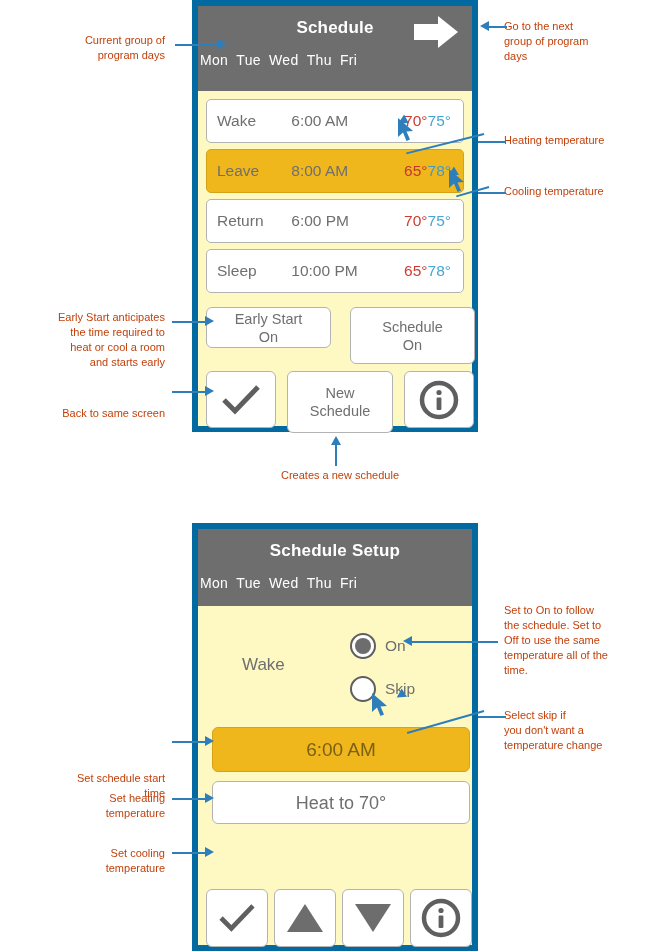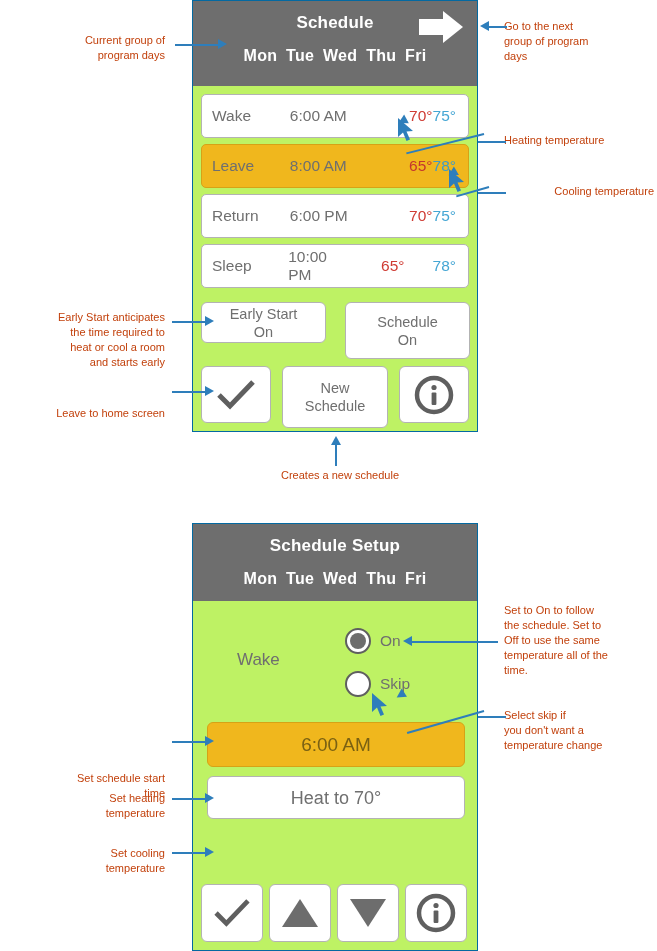--- a/index.html
+++ b/index.html
@@ -54,40 +54,40 @@
     border-right: 5.5px solid transparent;
     border-bottom: 9px solid #2e7ebb;
   }
 
   
   .cursor-ptr { position: absolute; }
 
   
   .device {
     position: absolute;
-    background: #bef264;
-    border: 1px solid #0369a1;
+    background: #fef9c3;
+    border: 6px solid #0369a1;
     box-sizing: border-box;
   }
   .dev-header {
     background: #6e6e6e;
     color: #ffffff;
     position: relative;
     box-sizing: border-box;
   }
   .dev-title {
     text-align: center;
     font-size: 17px;
     font-weight: bold;
     letter-spacing: .2px;
   }
   .dev-days {
-    text-align: center;
-    font-size: 16px;
-    font-weight: bold;
+    text-align: left;
+    font-size: 14px;
+    font-weight: normal;
     letter-spacing: .3px;
   }
   .dev-days span { margin: 0 2px; }
 
   .nextarrow {
     position: absolute;
     right: 12px;
     top: 8px;
   }
 
@@ -211,21 +211,21 @@
       <div class="c-time">8:00 AM</div>
       <div class="c-heat">65°</div>
       <div class="c-cool">78°</div>
     </div>
     <div class="srow" style="top:100px;justify-content:center;">
       <div class="c-label">Return</div>
       <div class="c-time">6:00 PM</div>
       <div class="c-heat">70°</div>
       <div class="c-cool">75°</div>
     </div>
-    <div class="srow" style="top:150px;gap:28px;">
+    <div class="srow" style="top:150px;">
       <div class="c-label">Sleep</div>
       <div class="c-time">10:00 PM</div>
       <div class="c-heat">65°</div>
       <div class="c-cool">78°</div>
     </div>
   </div>
 
   <div class="btn" style="left:8px; top:301px; width:125px; height:41px;">
     <span>Early Start</span>
     <span>On</span>
@@ -317,42 +317,42 @@
 
 <div class="anno right-align" style="left:5px; top:310px; width:160px;">Early Start anticipates
 the time required to
 heat or cool a room
 and starts early</div>
 <div class="conn">
   <div class="conn-line conn-h" style="left:172px; top:321px; width:38px;"></div>
   <div class="arrow-r" style="left:205px; top:316px;"></div>
 </div>
 
-<div class="anno right-align" style="left:5px; top:406px; width:160px;">Leave to home screen</div>
+<div class="anno right-align" style="left:5px; top:406px; width:160px;">Back to same screen</div>
 <div class="conn">
   <div class="conn-line conn-h" style="left:172px; top:391px; width:38px;"></div>
   <div class="arrow-r" style="left:205px; top:386px;"></div>
 </div>
 
 <div class="anno left-align" style="left:504px; top:19px; width:150px;">Go to the next
 group of program
 days</div>
 <div class="conn">
   <div class="conn-line conn-h" style="left:489px; top:26px; width:18px;"></div>
   <div class="arrow-l" style="left:480px; top:21px;"></div>
 </div>
 
 <div class="anno left-align" style="left:504px; top:133px; width:150px;">Heating temperature</div>
 <div class="conn">
   <div class="conn-line conn-h" style="left:478px; top:141px; width:28px;"></div>
   <div class="conn-line conn-h" style="left:404px; top:133px; width:80px; transform:rotate(-14deg); transform-origin:right center;"></div>
   <div class="arrow-l" style="left:398px; top:116px; transform:rotate(-28deg);"></div>
 </div>
 
-<div class="anno left-align" style="left:504px; top:184px; width:150px;text-align:right;">Cooling temperature</div>
+<div class="anno left-align" style="left:504px; top:184px; width:150px;">Cooling temperature</div>
 <div class="conn">
   <div class="conn-line conn-h" style="left:478px; top:192px; width:28px;"></div>
   <div class="conn-line conn-h" style="left:455px; top:186px; width:34px; transform:rotate(-16deg); transform-origin:right center;"></div>
   <div class="arrow-l" style="left:448px; top:168px; transform:rotate(-30deg);"></div>
 </div>
 
 <div class="anno center-align" style="left:225px; top:468px; width:230px;">Creates a new schedule</div>
 <div class="conn">
   <div class="conn-line conn-v" style="left:335px; top:444px; height:22px;"></div>
   <div class="arrow-u" style="left:331px; top:436px;"></div>

